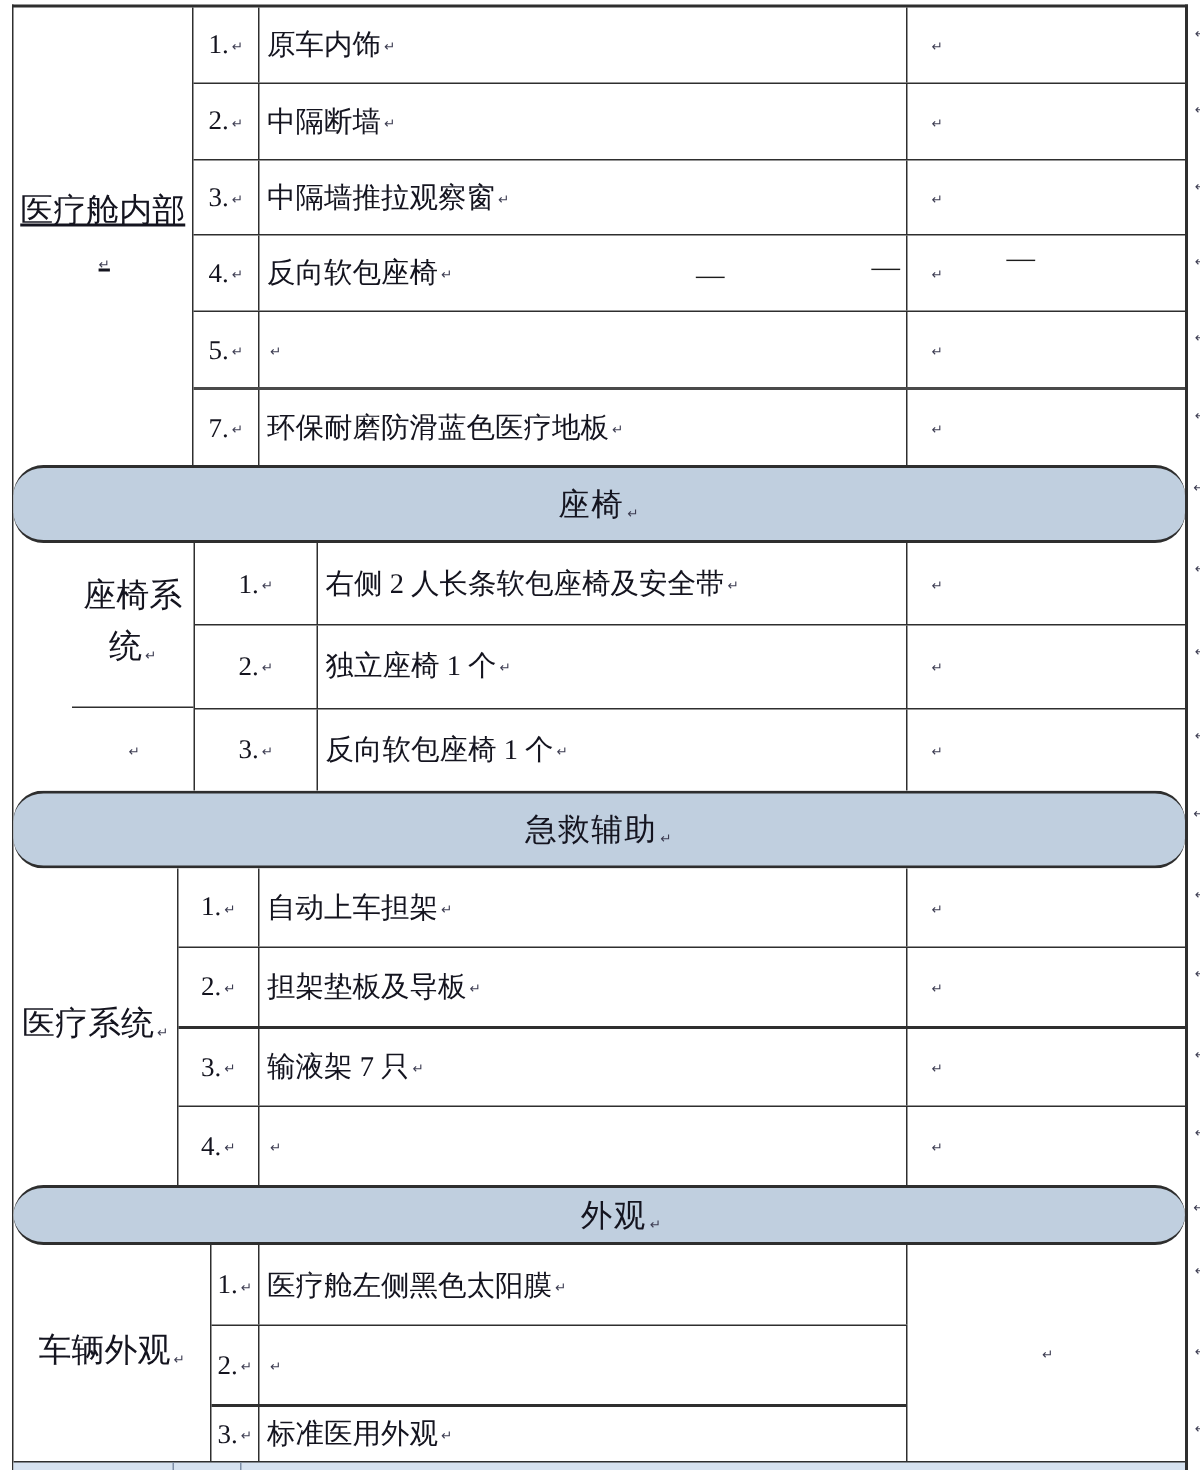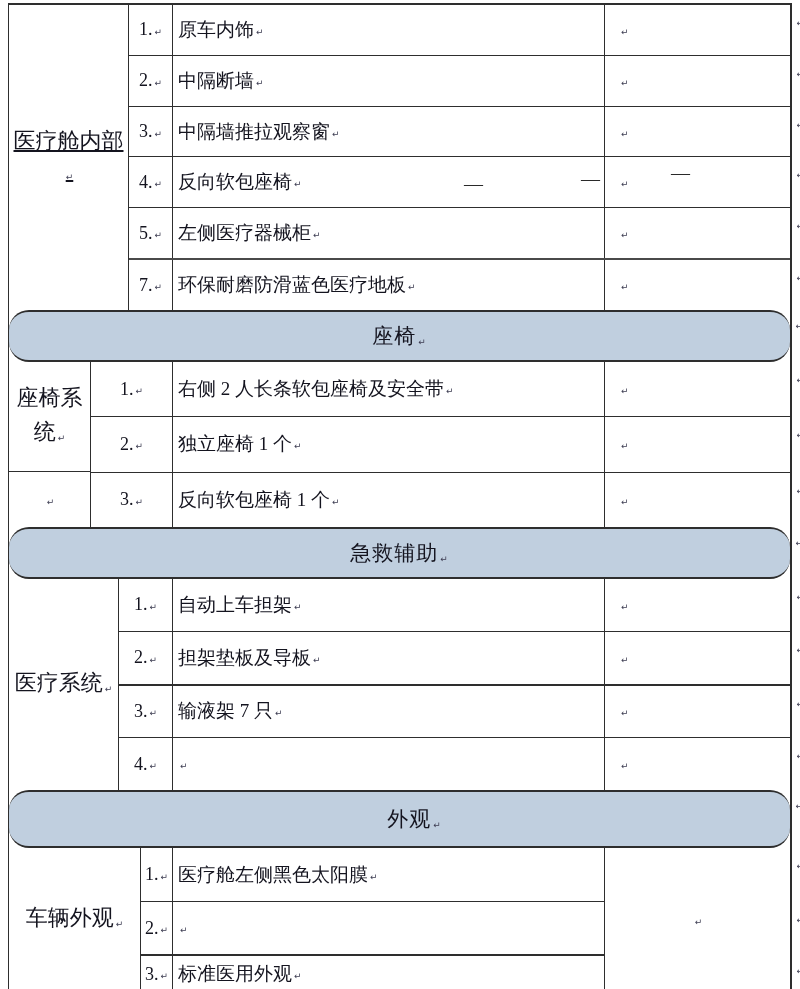--- a/index.html
+++ b/index.html
@@ -54,21 +54,21 @@
   
   #sec-a { height:305px; }
   #sec-a .cat { width:120px;text-decoration:underline; }
   #sec-a .num { width:44px; }
   #sec-a .rows .row:nth-child(5) { border-bottom:2px solid #4a4a4a; }
   #dash-1 { left:455px; top:169px; }
   #dash-2 { left:572px; top:164px; }
   #dash-3 { left:662px; top:158px; }
 
   
-  #sec-b { height:165px; }
+  #sec-b { height:165px;margin-left:39px; }
   #sec-b .catcol { width:82px; display:flex; flex-direction:column; border-right:1px solid var(--grid,#2e2e2e); }
   #sec-b .catmain {
     flex:2; border-bottom:1px solid var(--grid,#2e2e2e);
     display:flex; flex-direction:column; align-items:center; justify-content:center;
     font-size:22px; line-height:34px;
   }
   #sec-b .catempty { flex:1; display:flex; align-items:center; justify-content:center; }
   #sec-b .num { width:82px; }
 
   
@@ -84,21 +84,21 @@
   #sec-d .rowsmid { flex:1; display:flex; flex-direction:column; }
   #sec-d .row { flex:0 0 54px; }
   #sec-d .rowsmid .row:last-child { flex:1 1 auto; border-bottom:none; }
   #sec-d .rowsmid .row:nth-child(2) { border-bottom:2px solid var(--grid,#2e2e2e); }
   #sec-d .valmerged { width:185px; display:flex; align-items:center; justify-content:center; }
   .omark-d1 { position:absolute; right:-14px; top:13px; }
   .omark-d2 { position:absolute; right:-14px; top:67px; }
   .omark-d3 { position:absolute; right:-14px; top:118px; }
 
   
-  #bar-ext { height:58px;padding-left:30px; }
+  #bar-ext { height:40px;padding-left:30px; }
 
   
   .strip {
     height:6px; background:var(--strip-bg,#D6E2F0);
     border-top:1px solid var(--grid,#2e2e2e); position:relative;
   }
   .strip .sdiv { position:absolute; top:0; width:1px; height:100%; background:#7d8da6; }
   #sdiv-1 { left:106px; }
   #sdiv-2 { left:151px; }
 </style>
@@ -168,21 +168,20 @@
               <span class="pm">↵</span>
             </div>
           <span class="pm omark">↵</span>
         </div>
         <div class="row">
           <div class="num">
               <span>5.</span>
               <span class="pm">↵</span>
             </div>
           <div class="item">
-              <span>左侧医疗器械柜</span>
               <span class="pm">↵</span>
             </div>
           <div class="val">
               <span class="pm">↵</span>
             </div>
           <span class="pm omark">↵</span>
         </div>
         <div class="row">
           <div class="num">
               <span>7.</span>

